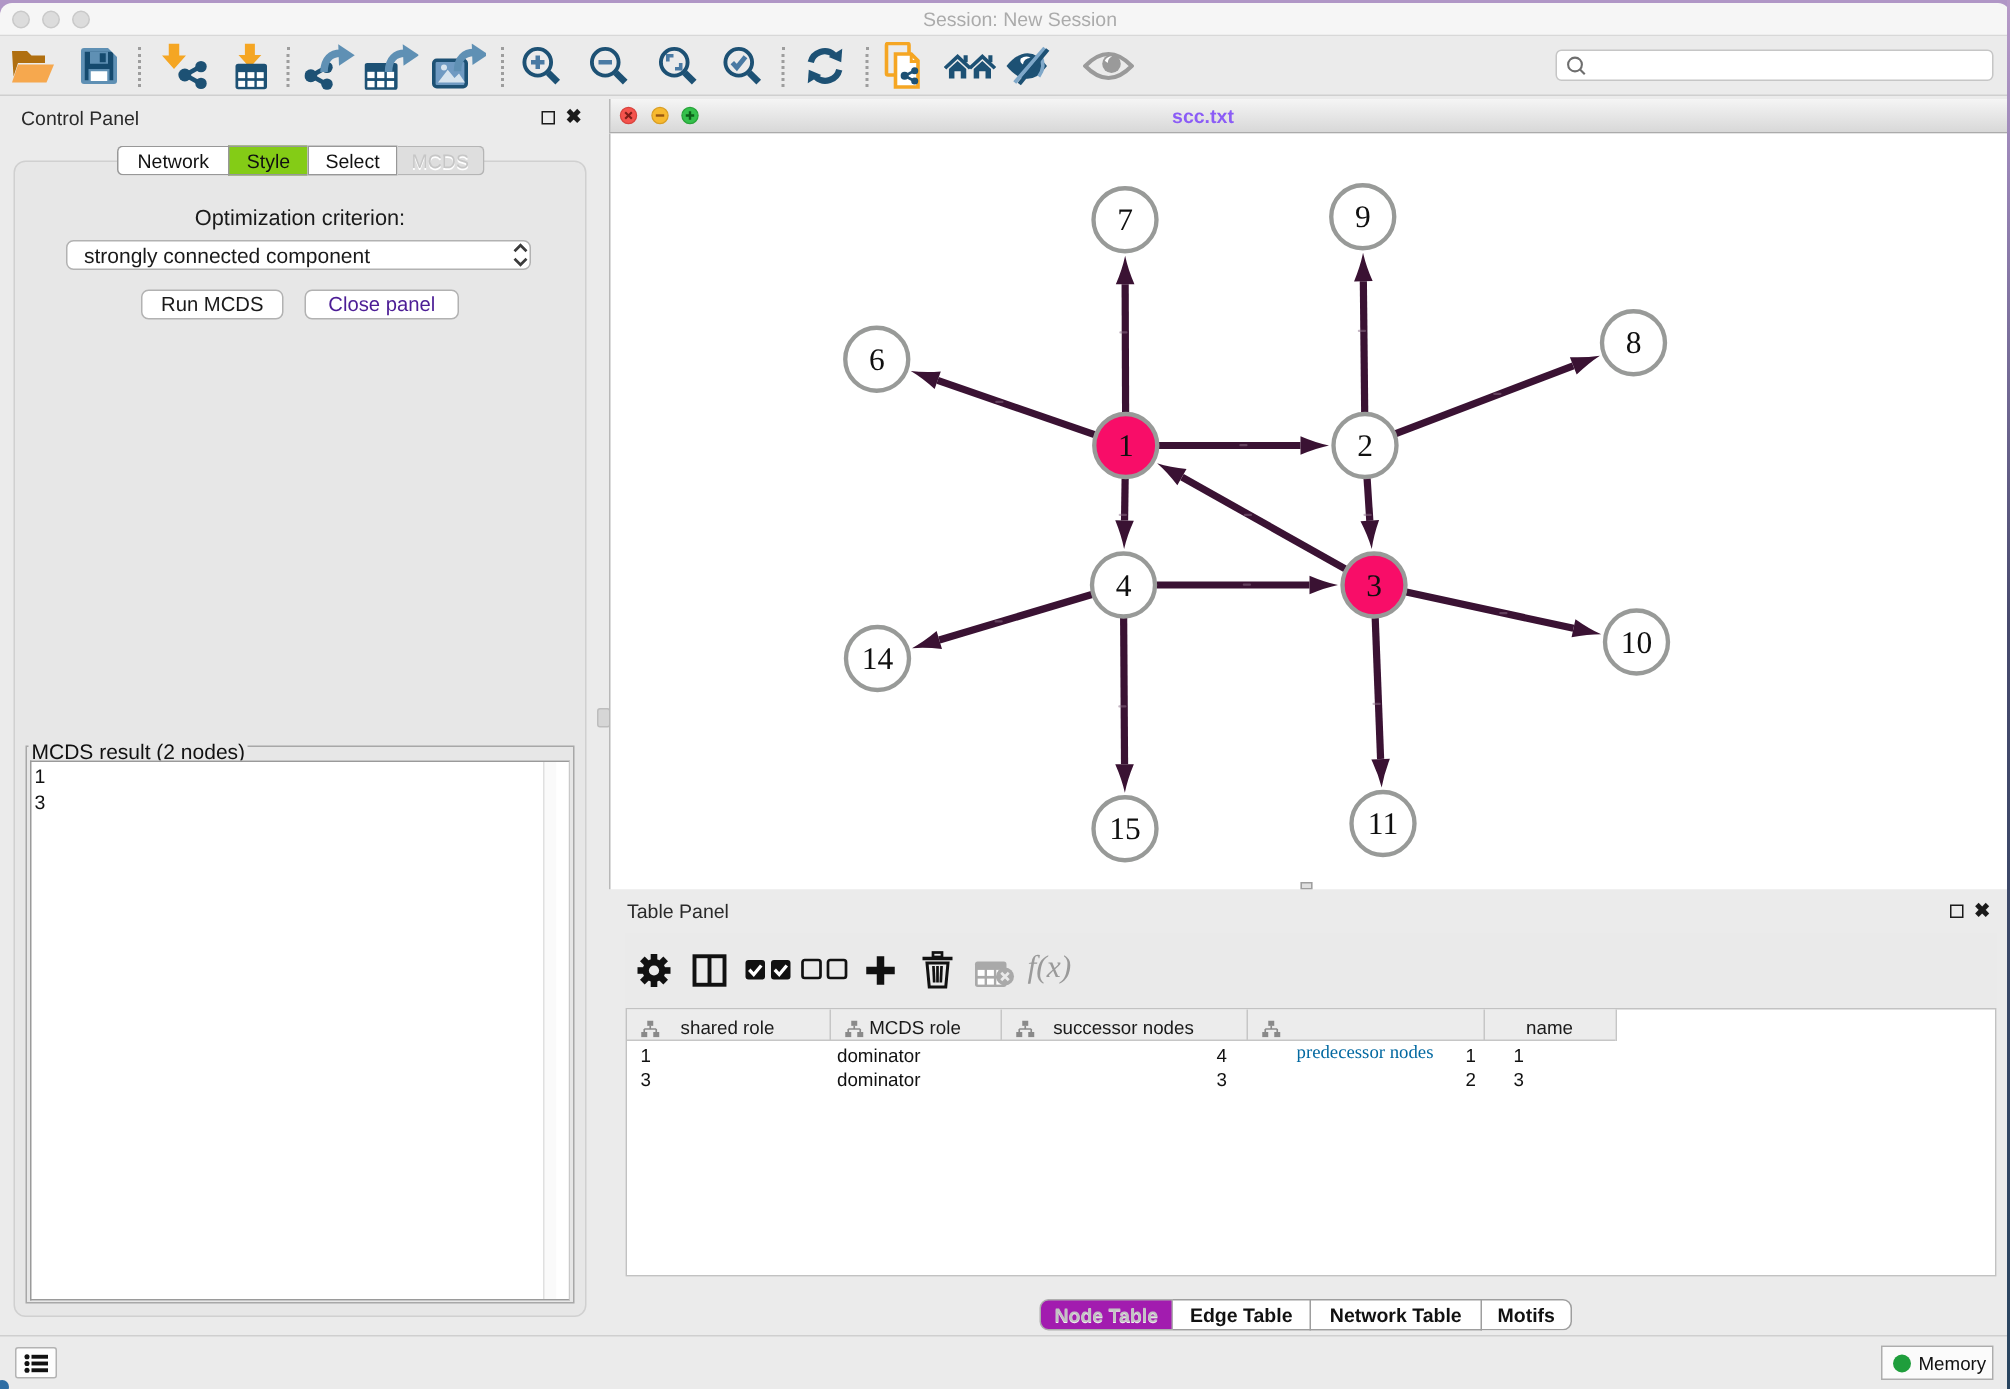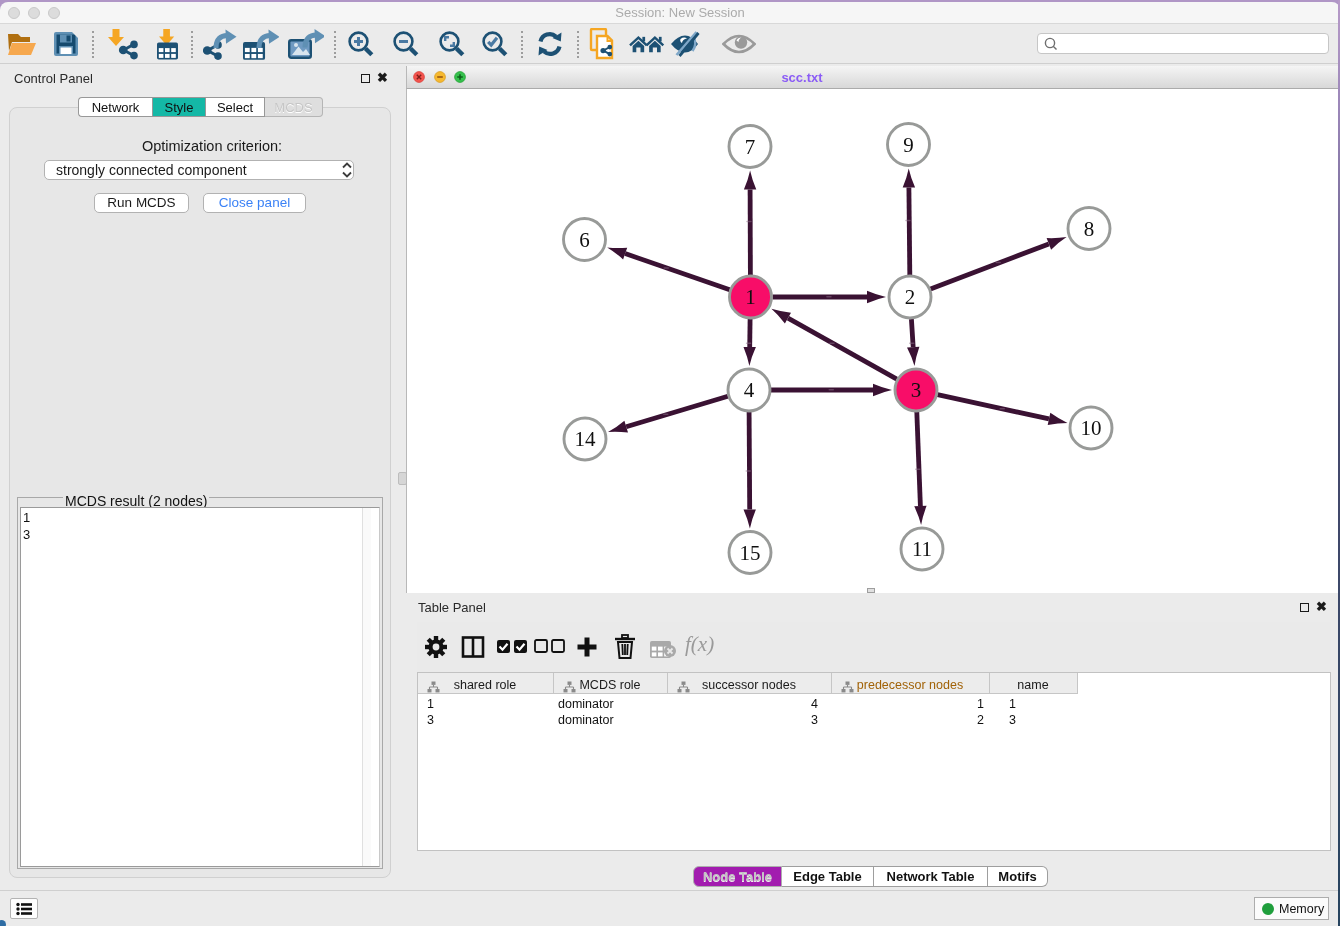--- a/index.html
+++ b/index.html
@@ -183,39 +183,39 @@
   </svg>
 
 <div class="abs" style="left:14px;top:71px;font-size:13px;color:#2a2a2a;">Control Panel</div>
 <div class="abs" style="left:361px;top:74px;width:9px;height:9px;border:1.6px solid #1a1a1a;"></div>
 <div class="abs" style="left:377px;top:69.5px;font-size:13px;font-weight:bold;color:#1a1a1a;">✖</div>
 
 <div class="abs" style="left:9px;top:107px;width:382px;height:771px;background:#e7e7e7;border:1px solid #d0d0d0;border-radius:8px;"></div>
 
 <div class="abs" style="left:78px;top:97px;height:20px;display:flex;font-size:13px;">
   <div style="width:74px;background:#fff;border:1px solid #989898;border-right:none;border-radius:4px 0 0 4px;text-align:center;line-height:19px;color:#111;">Network</div>
-  <div style="width:53px;background:#14b8a6;border:1px solid #989898;border-right:none;text-align:center;line-height:19px;color:#111;">Style</div>
+  <div style="width:53px;background:#84cc16;border:1px solid #989898;border-right:none;text-align:center;line-height:19px;color:#111;">Style</div>
   <div style="width:60px;background:#fff;border:1px solid #989898;text-align:center;line-height:19px;color:#111;">Select</div>
   <div style="width:58px;background:#dedede;border:1px solid #b5b5b5;border-left:none;border-radius:0 4px 4px 0;text-align:center;line-height:19px;color:#c6c6c6;text-shadow:0 1px 0 #fff;">MCDS</div>
 </div>
 
-<div class="abs" style="left:12px;top:138px;width:400px;text-align:center;font-size:14.5px;color:#1a1a1a;">Optimization criterion:</div>
+<div class="abs" style="left:0;top:138px;width:400px;text-align:center;font-size:14.5px;color:#1a1a1a;">Optimization criterion:</div>
 
 <div class="abs" style="left:44px;top:160px;width:310px;height:20px;background:#fff;border:1px solid #b2b2b2;border-radius:5px;"></div>
 <div class="abs" style="left:56px;top:162px;font-size:14px;color:#1a1a1a;">strongly connected component</div>
 <svg class="abs" style="left:340px;top:161px;" width="14" height="18">
     <path d="M3 6.5 L7 2.5 L11 6.5" fill="none" stroke="#3c3c3c" stroke-width="1.8"></path>
     <path d="M3 11.5 L7 15.5 L11 11.5" fill="none" stroke="#3c3c3c" stroke-width="1.8"></path>
   </svg>
 
 <div class="abs" style="left:94px;top:193px;width:95px;height:20px;background:#fff;border:1px solid #b2b2b2;border-radius:5px;text-align:center;line-height:18px;font-size:13.5px;color:#1a1a1a;">Run MCDS</div>
-<div class="abs" style="left:203px;top:193px;width:103px;height:20px;background:#fff;border:1px solid #b2b2b2;border-radius:5px;text-align:center;line-height:18px;font-size:13.5px;color:#3b82f6;">Close panel</div>
+<div class="abs" style="left:203px;top:193px;width:103px;height:20px;background:#fff;border:1px solid #b2b2b2;border-radius:5px;text-align:center;line-height:18px;font-size:13.5px;color:#4c1d95;">Close panel</div>
 
 <div class="abs" style="left:17px;top:497px;width:366px;height:372px;border:1px solid #a8a8a8;"></div>
-<div class="abs" style="left:19px;top:493px;background:#e7e7e7;padding:0 2px;font-size:14px;color:#111;margin-left:44px;">MCDS result (2 nodes)</div>
+<div class="abs" style="left:19px;top:493px;background:#e7e7e7;padding:0 2px;font-size:14px;color:#111;">MCDS result (2 nodes)</div>
 <div class="abs" style="left:20px;top:507px;width:360px;height:360px;background:#fff;border:1px solid #9a9a9a;border-right:1px solid #c9c9c9;"></div>
 <div class="abs" style="left:23px;top:510px;font-size:13px;color:#111;line-height:16.5px;">1<br>3</div>
 <div class="abs" style="left:362px;top:508px;width:9px;height:358px;background:#fafafa;border-left:1px solid #e0e0e0;"></div>
 <div class="abs" style="left:371px;top:508px;width:8px;height:358px;background:#fff;"></div>
 
 <div class="abs" style="left:398px;top:472px;width:9px;height:13px;background:#d6d6d6;border:1px solid #bdbdbd;border-radius:2px;"></div>
 
 <div class="abs" style="left:406px;top:66px;width:934px;height:23px;background:linear-gradient(#f5f5f5,#d8d8d8);border-bottom:1px solid #ababab;border-left:1px solid #b8b8b8;"></div>
 <div class="abs" style="left:412px;top:70px;"><svg width="62" height="14" viewBox="0 0 62 14" style="">
       <circle cx="7" cy="7" r="5.4" fill="#f4534d" stroke="#d8433d" stroke-width="0.8"></circle>
@@ -378,21 +378,21 @@
     </svg></div>
 <div class="abs" style="left:831px;top:673px;width:1px;height:21px;background:#c6c6c6;"></div>
 <div class="abs" style="left:667px;top:678px;width:164px;text-align:center;font-size:12.5px;color:#1a1a1a;">successor nodes</div>
 <div class="abs" style="left:677px;top:679px;"><svg width="13" height="12" viewBox="0 0 13 12" style="">
       <rect x="4.5" y="0.5" width="4" height="3.4" fill="#8a8a8a"></rect>
       <path d="M6.5 3.9 v2.1 M2.5 6 h8 M2.5 6 v2 M10.5 6 v2" stroke="#8a8a8a" stroke-width="1.1" fill="none"></path>
       <rect x="0.5" y="8" width="4" height="3.4" fill="#8a8a8a"></rect>
       <rect x="8.5" y="8" width="4" height="3.4" fill="#8a8a8a"></rect>
     </svg></div>
 <div class="abs" style="left:989px;top:673px;width:1px;height:21px;background:#c6c6c6;"></div>
-<div class="abs" style="left:831px;top:678px;width:158px;text-align:center;font-size:12.5px;color:#a16207;">predecessor nodes</div>
+<div class="abs" style="left:831px;top:694px;width:158px;text-align:center;font-size:12.5px;color:#0369a1;font-family:Liberation Serif, serif;">predecessor nodes</div>
 <div class="abs" style="left:841px;top:679px;"><svg width="13" height="12" viewBox="0 0 13 12" style="">
       <rect x="4.5" y="0.5" width="4" height="3.4" fill="#8a8a8a"></rect>
       <path d="M6.5 3.9 v2.1 M2.5 6 h8 M2.5 6 v2 M10.5 6 v2" stroke="#8a8a8a" stroke-width="1.1" fill="none"></path>
       <rect x="0.5" y="8" width="4" height="3.4" fill="#8a8a8a"></rect>
       <rect x="8.5" y="8" width="4" height="3.4" fill="#8a8a8a"></rect>
     </svg></div>
 <div class="abs" style="left:1077px;top:673px;width:1px;height:21px;background:#c6c6c6;"></div>
 <div class="abs" style="left:989px;top:678px;width:88px;text-align:center;font-size:12.5px;color:#1a1a1a;">name</div>
 
 <div class="abs" style="left:427px;top:697px;font-size:12.5px;color:#111;">1</div>

